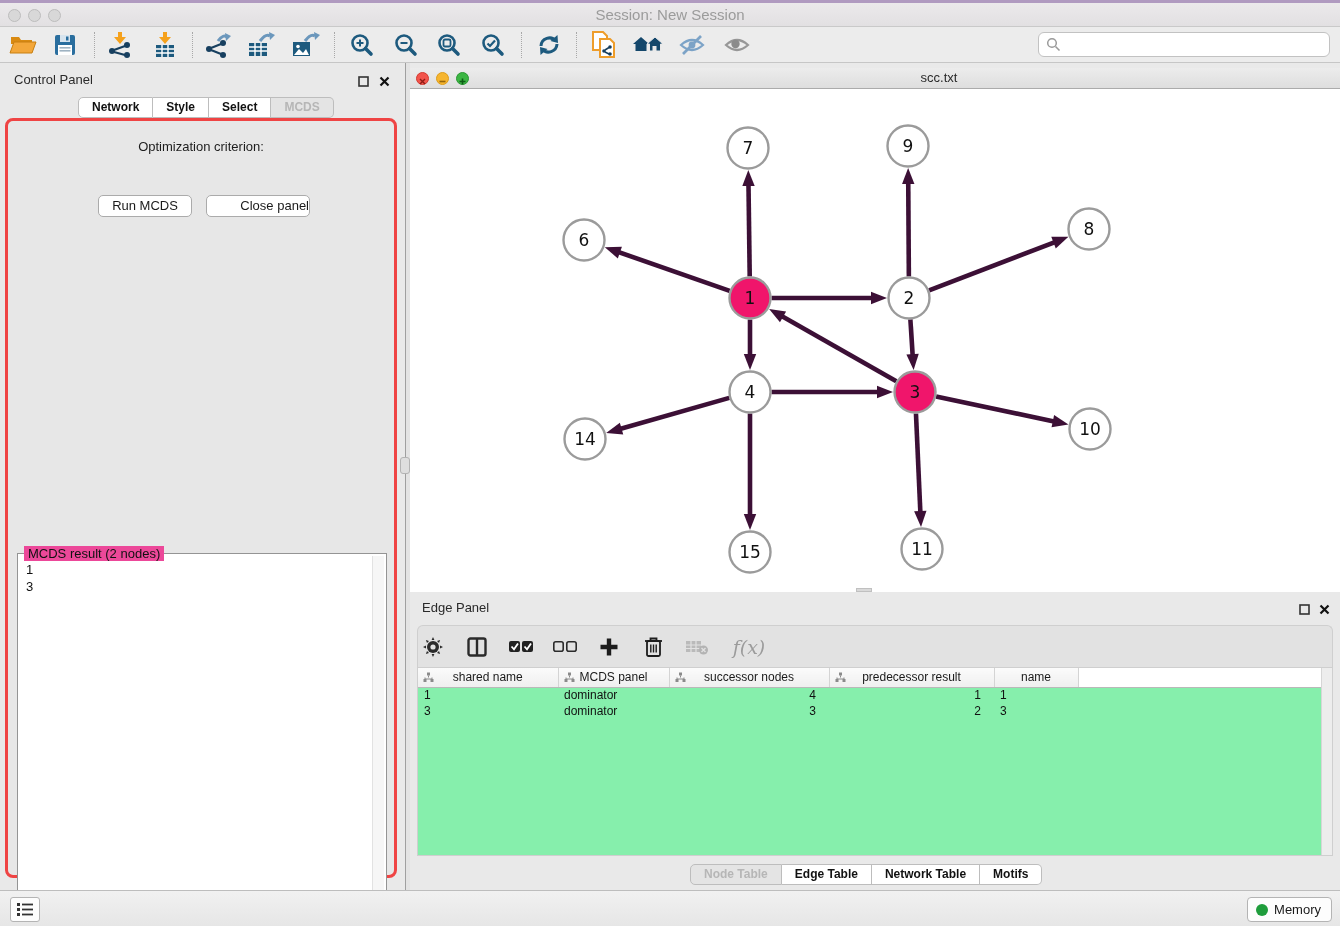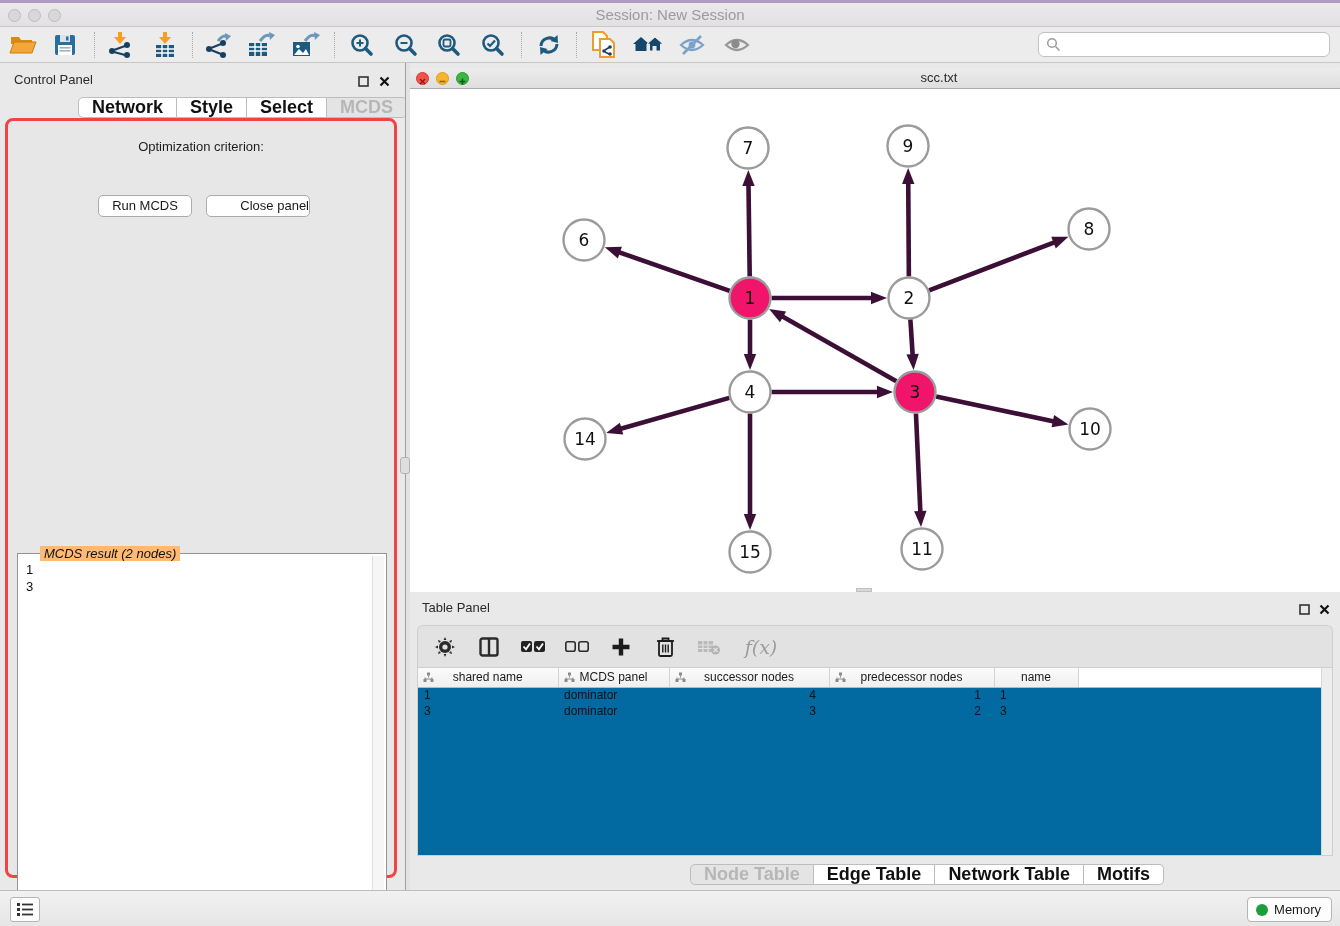--- a/index.html
+++ b/index.html
@@ -18,54 +18,54 @@
   .tb-sep { position:absolute; top:5px; width:0; height:26px; border-left:1px dotted #a8a8a8; }
   #search-box { position:absolute; right:10px; top:5px; width:292px; height:25px; background:#fff; border:1px solid #c2c2c2; border-radius:6px; display:flex; align-items:center; padding-left:7px; }
   #search-input { border:none; outline:none; flex:1; font-size:13px; height:20px; background:transparent; }
 
   
   #control-panel { left:0; top:63px; width:405px; height:827px; background:#e9e9e9; }
   #cp-header { position:absolute; left:0; top:7px; width:100%; height:20px; }
   #cp-title, #tp-title { font-size:13px; color:#2a2a2a; }
   .panel-icon { position:absolute; top:3px; cursor:pointer; }
   .tabs { position:absolute; display:flex; }
-  .tab { height:21px; line-height:19px; padding:0 13px; background:#fff; border:1px solid #bdbdbd; border-left:none; font-size:18px; font-weight:600; color:#111; cursor:pointer; }
+  .tab { height:21px; line-height:19px; padding:0 13px; background:#fff; border:1px solid #bdbdbd; border-left:none; font-size:12px; font-weight:600; color:#111; cursor:pointer; }
   .tab:first-child { border-left:1px solid #bdbdbd; border-radius:5px 0 0 5px; }
   .tab:last-child { border-radius:0 5px 5px 0; }
   .tab.selected { background:#e4e4e4; color:#b6b6b6; }
   #cp-tabs { left:78px; top:34px; }
   #cp-body { position:absolute; left:5px; top:55px; width:392px; height:760px; background:#e7e7e7; border:3px solid #ef4444; border-radius:8px; }
   #opt-label { position:absolute; left:0; top:18px; width:100%; text-align:center; font-size:13px; color:#1d1d1d; }
   #criterion-select { position:absolute; left:40px; top:40px; width:312px; height:23px; background:#fff; border:1px solid #ababab; border-radius:5px; font-size:13px; line-height:21px; padding-left:12px; cursor:pointer; }
   #criterion-caret { position:absolute; right:6px; top:3px; }
   .cp-btn { position:absolute; top:74px; height:22px; background:#fff; border:1px solid #ababab; border-radius:5px; font-size:13px; text-align:center; line-height:20px; cursor:pointer; }
   #run-btn { left:90px; width:94px; }
   #closepanel-btn { left:198px; width:104px;text-align:right; }
   #mcds-group { position:absolute; left:9px; top:432px; width:370px; height:374px; border:1px solid #949494; background:#fff; }
-  #mcds-legend { position:absolute; left:22px; top:-8px; background:#fdba74; padding:0 4px; font-size:13px; color:#111;font-style:italic; }
+  #mcds-legend { position:absolute; left:6px; top:-8px; background:#ec4899; padding:0 4px; font-size:13px; color:#111; }
   #mcds-lines { position:absolute; left:8px; top:7px; font-size:13px; line-height:17px; color:#111; }
   #mcds-scroll { position:absolute; right:2px; top:2px; width:12px; height:368px; background:#f6f6f6; border-left:1px solid #e2e2e2; }
 
   #v-divider { left:405px; top:63px; width:5px; height:827px; background:#e3e3e3; border-left:1px solid #9f9f9f; }
   #v-divider-handle { position:absolute; left:-6px; top:394px; width:10px; height:17px; background:#dedede; border:1px solid #b3b3b3; border-radius:3px; }
 
   
   #network-window { left:410px; top:68px; width:1058px; height:524px; background:#fff; }
   #nw-titlebar { position:absolute; left:0; top:0; width:100%; height:21px; background:linear-gradient(#ececec,#dedede); border-bottom:1px solid #ababab; }
   #nw-title { width:100%; text-align:center; font-size:13px; line-height:20px; color:#2a2a2a; }
   .tl { position:absolute; top:4px; width:13px; height:13px; border-radius:50%; }
   #nw-canvas { position:absolute; left:0; top:21px; width:924px; height:503px; background:#fff; }
   #nw-right-strip { position:absolute; right:0; top:21px; width:6px; height:503px; background:linear-gradient(#98a1ba,#6e7a99); }
   #nw-grip { position:absolute; left:446px; bottom:0px; width:16px; height:4px; background:#d9d9d9; border:1px solid #c0c0c0; }
 
   
   #table-panel { left:410px; top:592px; width:930px; height:298px; background:#e9e9e9; }
-  #tp-toolbar { position:absolute; left:7px; top:33px; width:916px; height:42px; background:#e2e2e2; border:1px solid #cfcfcf; border-bottom:none; border-radius:6px 6px 0 0; display:flex; align-items:center; padding-left:12px; gap:14px; }
+  #tp-toolbar { position:absolute; left:7px; top:33px; width:916px; height:42px; background:#e2e2e2; border:1px solid #cfcfcf; border-bottom:none; border-radius:6px 6px 0 0; display:flex; align-items:center; gap:14px; }
   .tpt-btn { width:30px; height:30px; display:flex; align-items:center; justify-content:center; cursor:pointer; }
-  #node-table-wrap { position:absolute; left:7px; top:75px; width:916px; height:189px; background:#0369a1; border:1px solid #cfcfcf; overflow:hidden; }
+  #node-table-wrap { position:absolute; left:7px; top:75px; width:916px; height:189px; background:#86efac; border:1px solid #cfcfcf; overflow:hidden; }
   table { border-collapse:collapse; table-layout:fixed; width:916px; }
   th { background:linear-gradient(#fbfbfb,#efefef); border-right:1px solid #d4d4d4; border-bottom:1px solid #b9b9b9; height:19px; font-size:12px; font-weight:normal; color:#1a1a1a; position:relative; text-align:center; }
   th .hicon { position:absolute; left:5px; top:4px; }
   td { height:16px; font-size:12px; color:#111; padding:0 6px; white-space:nowrap; }
   td.r { text-align:right; padding-right:13px; }
   #table-vscroll { position:absolute; right:0; top:0; width:11px; height:189px; background:#ededed; border-left:1px solid #d6d6d6; }
   #tp-tabs { left:280px; top:272px; }
 
   
   #statusbar { left:0; top:890px; width:1340px; height:36px; background:linear-gradient(#f1f1f1,#e6e6e6); border-top:1px solid #bdbdbd; }
@@ -384,21 +384,21 @@
       <g>
         <circle cx="340" cy="463" r="20.5" fill="#FFFFFF" stroke="#9B9B9B" stroke-width="2.4"></circle>
         <text x="340" y="469" text-anchor="middle" font-family="DejaVu Sans, sans-serif" font-size="17" fill="#111">15</text>
       </g>
     </svg>
   <div id="nw-right-strip"></div>
   <div id="nw-grip"></div>
 </div>
 
 <div id="table-panel" class="abs">
-  <span id="tp-title" style="position:absolute; left:12px; top:8px;">Table Panel</span>
+  <span id="tp-title" style="position:absolute; left:12px; top:8px;">Edge Panel</span>
   <span class="panel-icon" style="right:30px; top:9px;">
     <svg width="11" height="11" viewBox="0 0 11 11">
         <rect x="1" y="1" width="9" height="9" fill="none" stroke="#333" stroke-width="1.6"></rect>
       </svg>
   </span>
   <span class="panel-icon" style="right:10px; top:9px;">
     <svg width="11" height="11" viewBox="0 0 11 11">
         <path d="M1.5 1.5 L9.5 9.5 M9.5 1.5 L1.5 9.5" stroke="#111" stroke-width="2.2"></path>
       </svg>
   </span>
@@ -483,21 +483,21 @@
                 <rect x="4" y="0.5" width="3" height="3" fill="#8a8a8a"></rect>
                 <path d="M5.5 3.5 v2 M2 7 h7 M2 5.5 v2 M9 5.5 v2" stroke="#8a8a8a" stroke-width="1" fill="none"></path>
                 <rect x="0.5" y="7" width="3" height="3" fill="#8a8a8a"></rect>
                 <rect x="7.5" y="7" width="3" height="3" fill="#8a8a8a"></rect>
               </svg><span>successor nodes</span></th>
             <th><svg class="hicon" width="11" height="11" viewBox="0 0 11 11">
                 <rect x="4" y="0.5" width="3" height="3" fill="#8a8a8a"></rect>
                 <path d="M5.5 3.5 v2 M2 7 h7 M2 5.5 v2 M9 5.5 v2" stroke="#8a8a8a" stroke-width="1" fill="none"></path>
                 <rect x="0.5" y="7" width="3" height="3" fill="#8a8a8a"></rect>
                 <rect x="7.5" y="7" width="3" height="3" fill="#8a8a8a"></rect>
-              </svg><span>predecessor nodes</span></th>
+              </svg><span>predecessor result</span></th>
             <th><span>name</span></th>
             <th style="background: rgb(255, 255, 255); border-right: none;"></th>
           </tr>
         </thead>
         <tbody>
           <tr>
             <td>1</td>
             <td>dominator</td>
             <td class="r">4</td>
             <td class="r">1</td>

